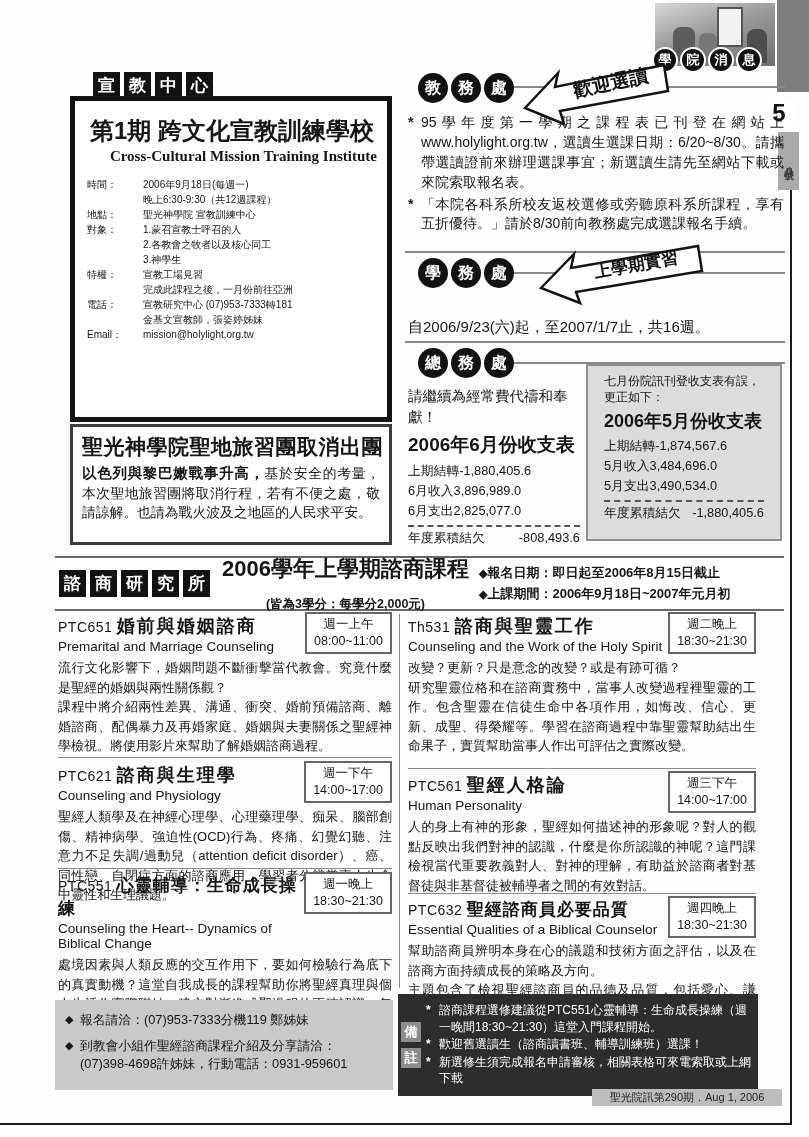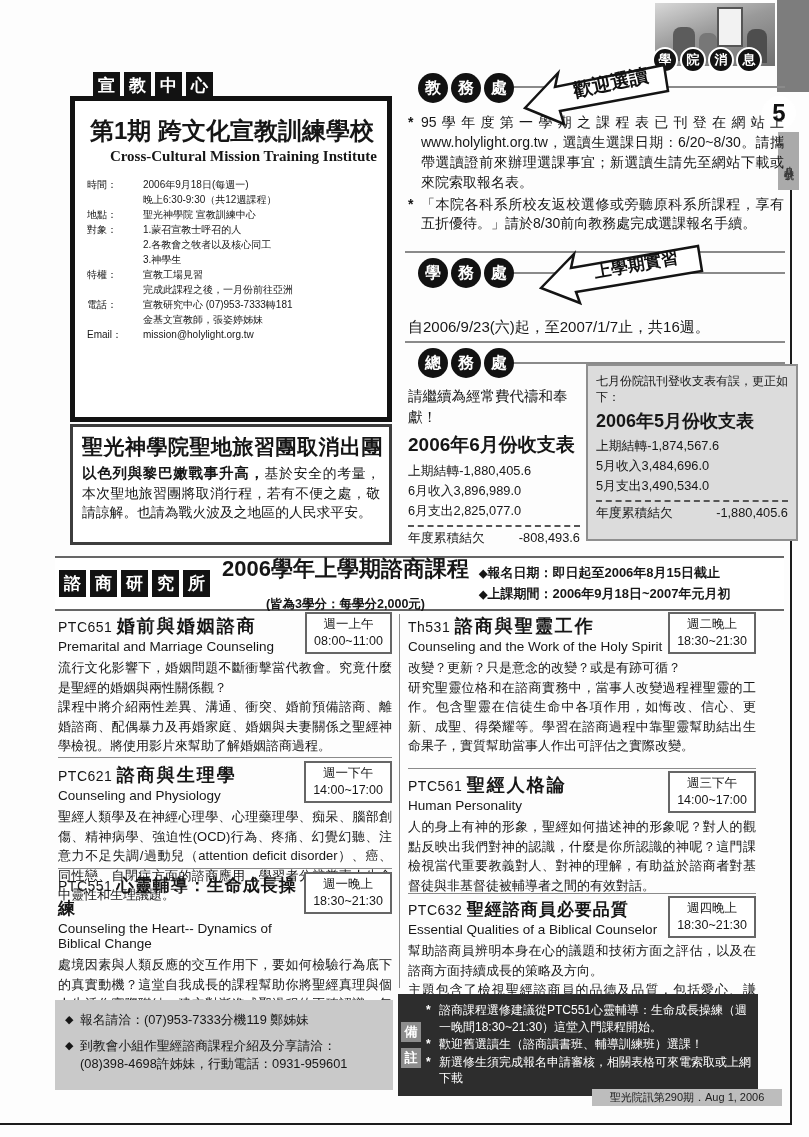--- a/index.html
+++ b/index.html
@@ -78,22 +78,22 @@
   .star-item { display: flex; margin-bottom: 2px; }
   .star-item .star { flex: 0 0 13px; font-weight: bold; }
   .star-item p { flex: 1; }
   .fin-col { position: absolute; }
   .fin-appeal { font-size: 14.5px; line-height: 1.45; }
   .fin-title { font-size: 19px; font-weight: bold; white-space: nowrap; margin-top: 4px; }
   .fin-table { font-size: 12.8px; margin-top: 3px; }
   .fin-row { display: flex; justify-content: flex-start; line-height: 1.55; }
   .fin-total { display: flex; justify-content: space-between; border-top: 2px dashed #555; margin-top: 4px; padding-top: 3px; font-size: 12.8px; }
   .may-box {
-    position: absolute; left: 586px; top: 364px; width: 212px; height: 177px;
-    background: #dcdcdc; border: 2px solid #8f8f8f; padding: 7px 8px;
+    position: absolute; left: 586px; top: 364px; width: 196px; height: 177px;
+    background: #dcdcdc; border: 2px solid #8f8f8f; padding: 7px 16px;
   }
   .may-note { font-size: 12px; line-height: 1.35; }
   .may-box .fin-title { font-size: 18px; }
   
   .cb {
     position: absolute; left: 55px; top: 556px; width: 729px; height: 55px;
     border-top: 2px solid #666; border-bottom: 2px solid #666;
     display: flex; align-items: center; background: #fff;
   }
   .cb-squares { display: flex; margin-left: 4px; }
@@ -424,21 +424,21 @@
     </div>
   </div>
 
   <div class="contact-box">
     <div class="contact-item">
       <span class="diamond">◆</span>
       <p>報名請洽：(07)953-7333分機119 鄭姊妹</p>
     </div>
     <div class="contact-item">
       <span class="diamond">◆</span>
-      <p>到教會小組作聖經諮商課程介紹及分享請洽：(08)398-4698許姊妹，行動電話：0931-959601</p>
+      <p>到教會小組作聖經諮商課程介紹及分享請洽：(07)398-4698許姊妹，行動電話：0931-959601</p>
     </div>
   </div>
   <div class="notes-box">
     <div class="notes-label">
       <span>備</span>
       <span>註</span>
     </div>
     <div class="notes-list">
       <div class="star-item">
         <span class="star">*</span>

